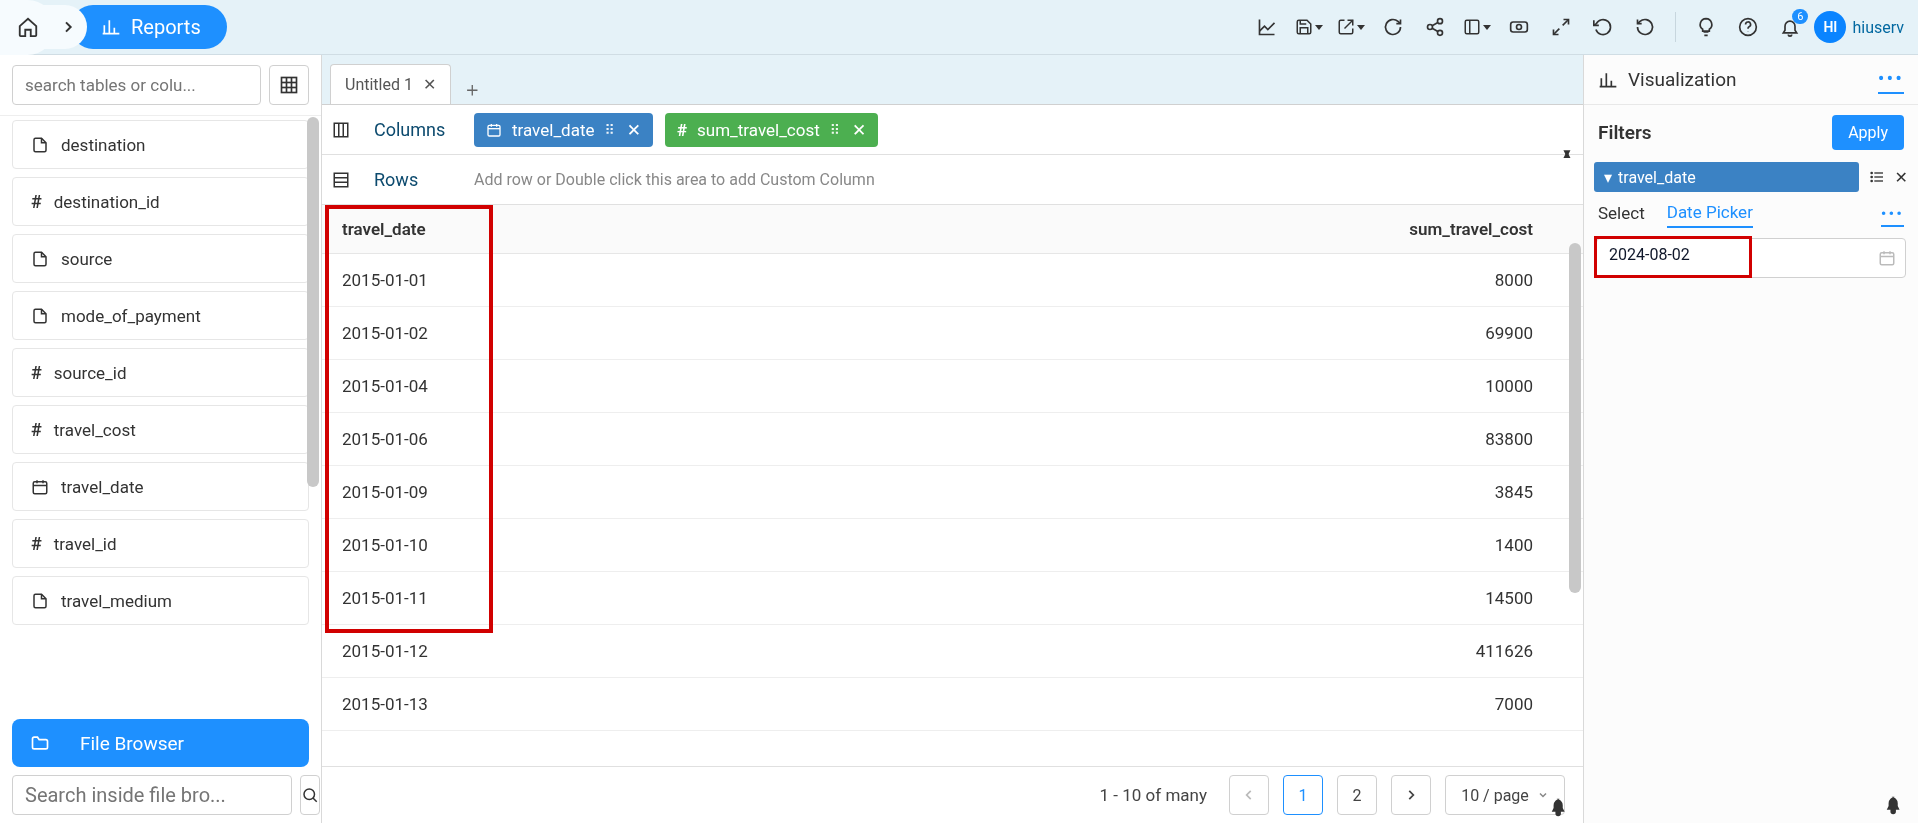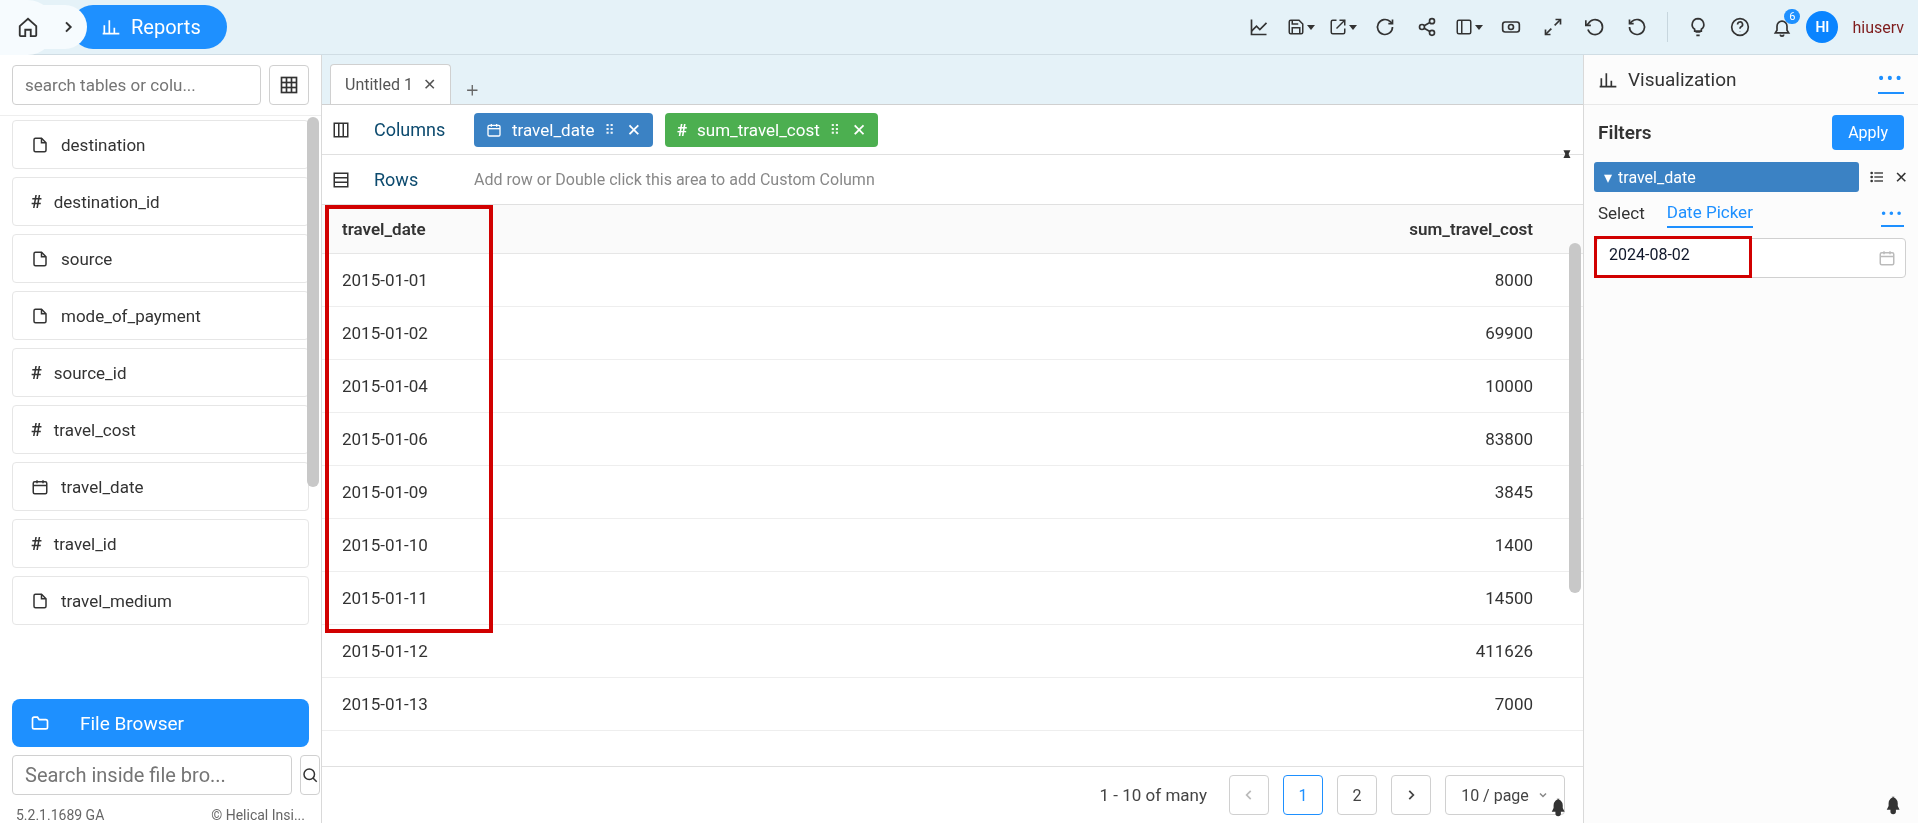--- a/index.html
+++ b/index.html
@@ -7,21 +7,21 @@
   
   .topbar { display: flex; align-items: center; height: 55px; background: #e5f2f8; border-bottom: 1px solid #d0dde4; }
   .top-left { display: flex; align-items: center; height: 100%; }
   .home-btn { width: 55px; height: 55px; display: flex; align-items: center; justify-content: center; background: #f6fbfe; border-radius: 0 28px 28px 0; margin-right: -12px; z-index: 2; position: relative; }
   .chev-btn { width: 50px; height: 44px; display: flex; align-items: center; justify-content: center; background: #f6fbfe; border-radius: 0 22px 22px 0; margin-left: -6px; margin-right: -16px; z-index: 1; padding-left: 12px; }
   .reports-pill { display: flex; align-items: center; gap: 10px; background: #1e90ff; color: #fff; height: 44px; padding: 0 26px 0 30px; border-radius: 22px; font-size: 20px; }
   .top-right { margin-left: auto; display: flex; align-items: center; gap: 6px; padding-right: 14px; height: 100%; }
   .icon-btn { width: 36px; height: 36px; display: flex; align-items: center; justify-content: center; background: transparent; border: none; cursor: pointer; color: #333; border-radius: 4px; position: relative; }
   .icon-sep { width: 1px; height: 30px; background: #c7d6de; margin: 0 6px; }
   .avatar { width: 32px; height: 32px; border-radius: 50%; background: #0a84ff; color: #fff; display: flex; align-items: center; justify-content: center; font-size: 14px; font-weight: 600; }
-  .username { font-size: 16px; color: #7f1d1d; margin-left: 8px; }
+  .username { font-size: 16px; color: #0369a1; margin-left: 0; }
   .badge { position: absolute; top: 0; right: 0; background: #1e90ff; color: #fff; border-radius: 10px; font-size: 11px; padding: 0 5px; line-height: 15px; min-width: 16px; text-align: center; }
   .caret-down::after { content: ""; display: inline-block; border-left: 4px solid transparent; border-right: 4px solid transparent; border-top: 5px solid #333; margin-left: 2px; }
 
   
   .main { flex: 1; display: flex; min-height: 0; }
   
   .left { width: 322px; border-right: 1px solid #d9d9d9; display: flex; flex-direction: column; position: relative; }
   .left-scroll { position: absolute; right: 2px; top: 62px; bottom: 60px; width: 12px; background: transparent; }
   .left-scroll-thumb { position: absolute; top: 0; left: 0; right: 0; height: 370px; background: #c8c8c8; border-radius: 6px; }
   .search-row { display: flex; gap: 0; padding: 10px 12px; border-bottom: 1px solid #eee; }
@@ -292,24 +292,20 @@
     </div>
     <div class="file-search-row">
       <input class="file-search" placeholder="Search inside file bro..." style="">
       <div class="search-sq">
         <svg width="18" height="18" viewBox="0 0 24 24" fill="none" stroke="#333" stroke-width="2">
             <circle cx="11" cy="11" r="7"></circle>
             <line x1="21" y1="21" x2="16" y2="16"></line>
           </svg>
       </div>
     </div>
-    <div class="version-row">
-      <span>5.2.1.1689 GA</span>
-      <span>© Helical Insi...</span>
-    </div>
     <div class="left-scroll">
         <div class="left-scroll-thumb"></div>
       </div>
   </div>
 
   <div class="center">
     <div class="tabs">
       <div class="tab">
         <span>Untitled 1</span>
         <span class="tab-close">✕</span>

